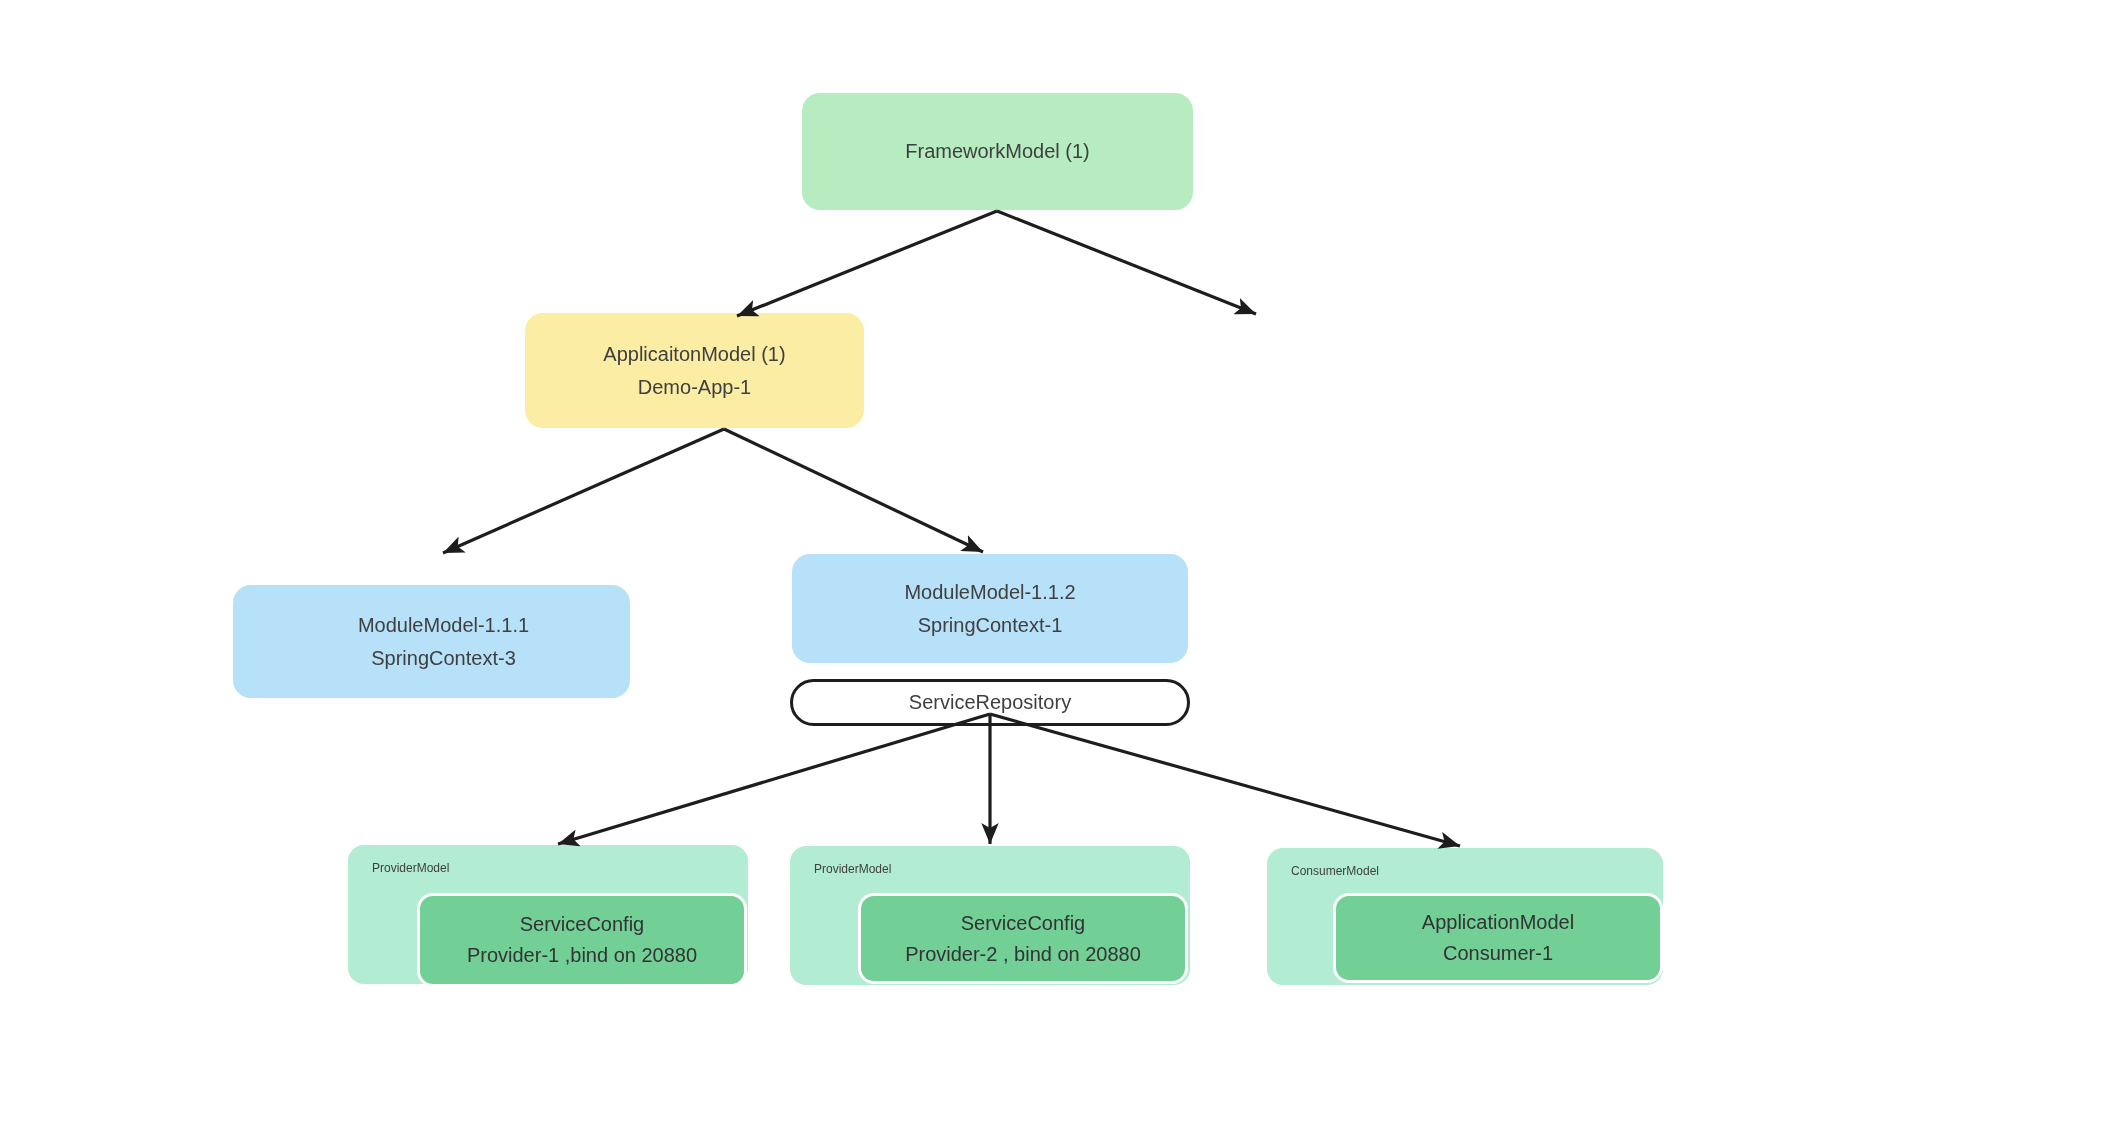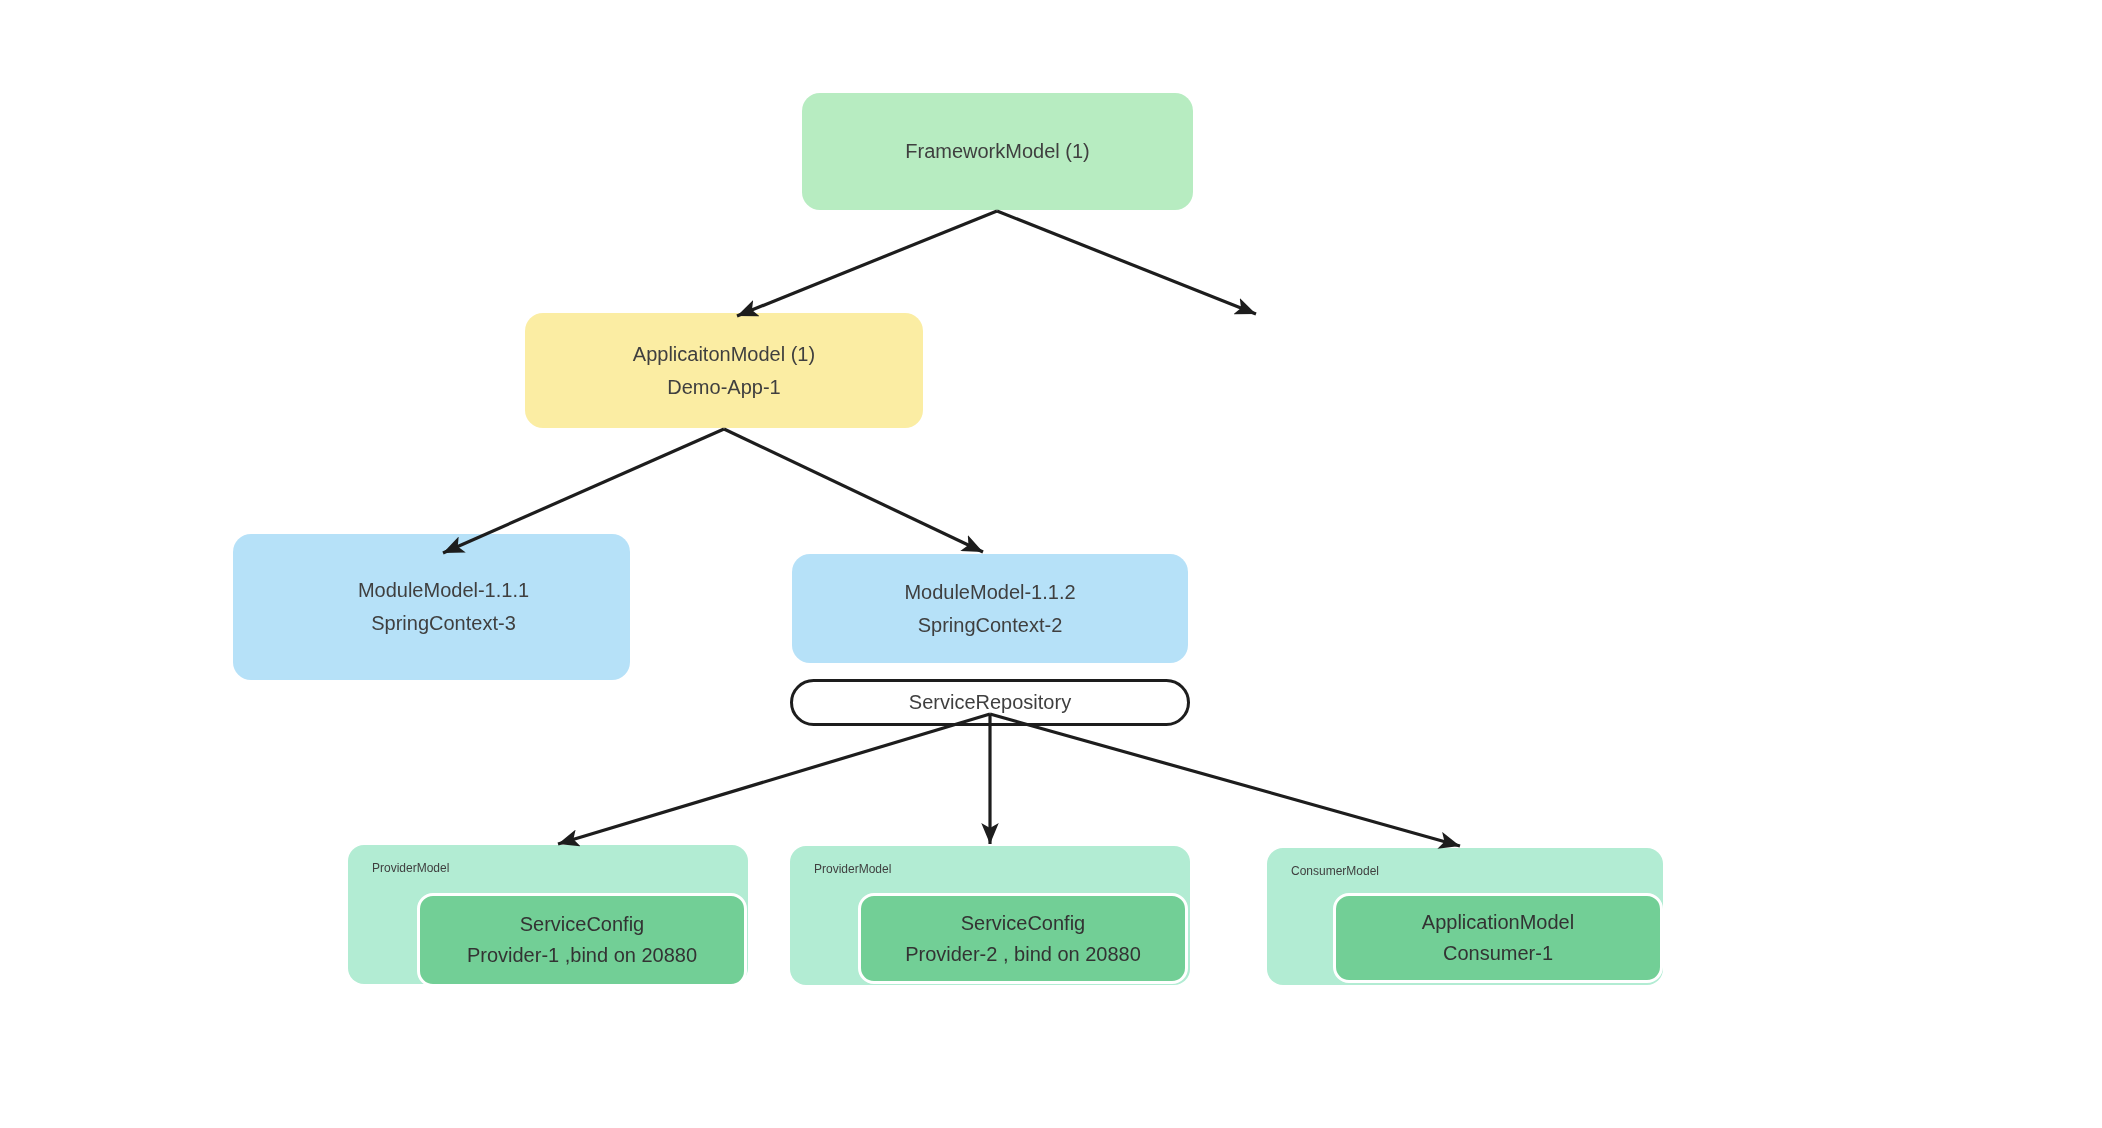--- a/index.html
+++ b/index.html
@@ -18,23 +18,23 @@
     position:absolute; z-index:2; display:flex; flex-direction:column;
     align-items:center; justify-content:center; text-align:left;
     color:var(--c-text); font-size:20px; line-height:33px; border-radius:18px;
     box-sizing:border-box;
   }
   .bg-framework   { background:var(--c-framework); }
   .bg-application { background:var(--c-application); }
   .bg-module      { background:var(--c-module); }
 
   .n-framework { left:802px;  top:93px;  width:391px; height:117px; }
-  .n-app1      { left:525px;  top:313px; width:398px; height:115px; }
+  .n-app1      { left:525px;  top:313px; width:339px; height:115px; }
   .n-app2      { left:1058px; top:313px; width:397px; height:114px; }
-  .n-module1   { left:233px;  top:534px; width:397px; height:146px;padding-left:24px; }
+  .n-module1   { left:233px;  top:585px; width:397px; height:113px;padding-left:24px; }
   .n-module2   { left:792px;  top:554px; width:396px; height:109px; }
 
   .n-pill {
     left:790px; top:679px; width:400px; height:47px;
     background:var(--c-repository-fill); border:3px solid var(--c-repository-border);
     border-radius:26px; z-index:3;
   }
 
   .container {
     position:absolute; z-index:2; background:var(--c-model-container);
@@ -88,21 +88,21 @@
   </div>
 
 
   <div class="node bg-module n-module1">
     <div>ModuleModel-1.1.1</div>
     <div>SpringContext-3</div>
   </div>
 
   <div class="node bg-module n-module2">
     <div>ModuleModel-1.1.2</div>
-    <div>SpringContext-2</div>
+    <div>SpringContext-1</div>
   </div>
 
   <div class="node n-pill">
     <div>ServiceRepository</div>
   </div>
 
   <div class="container n-prov1">
     <div class="label">ProviderModel</div>
   </div>
   <div class="config cfg1">

